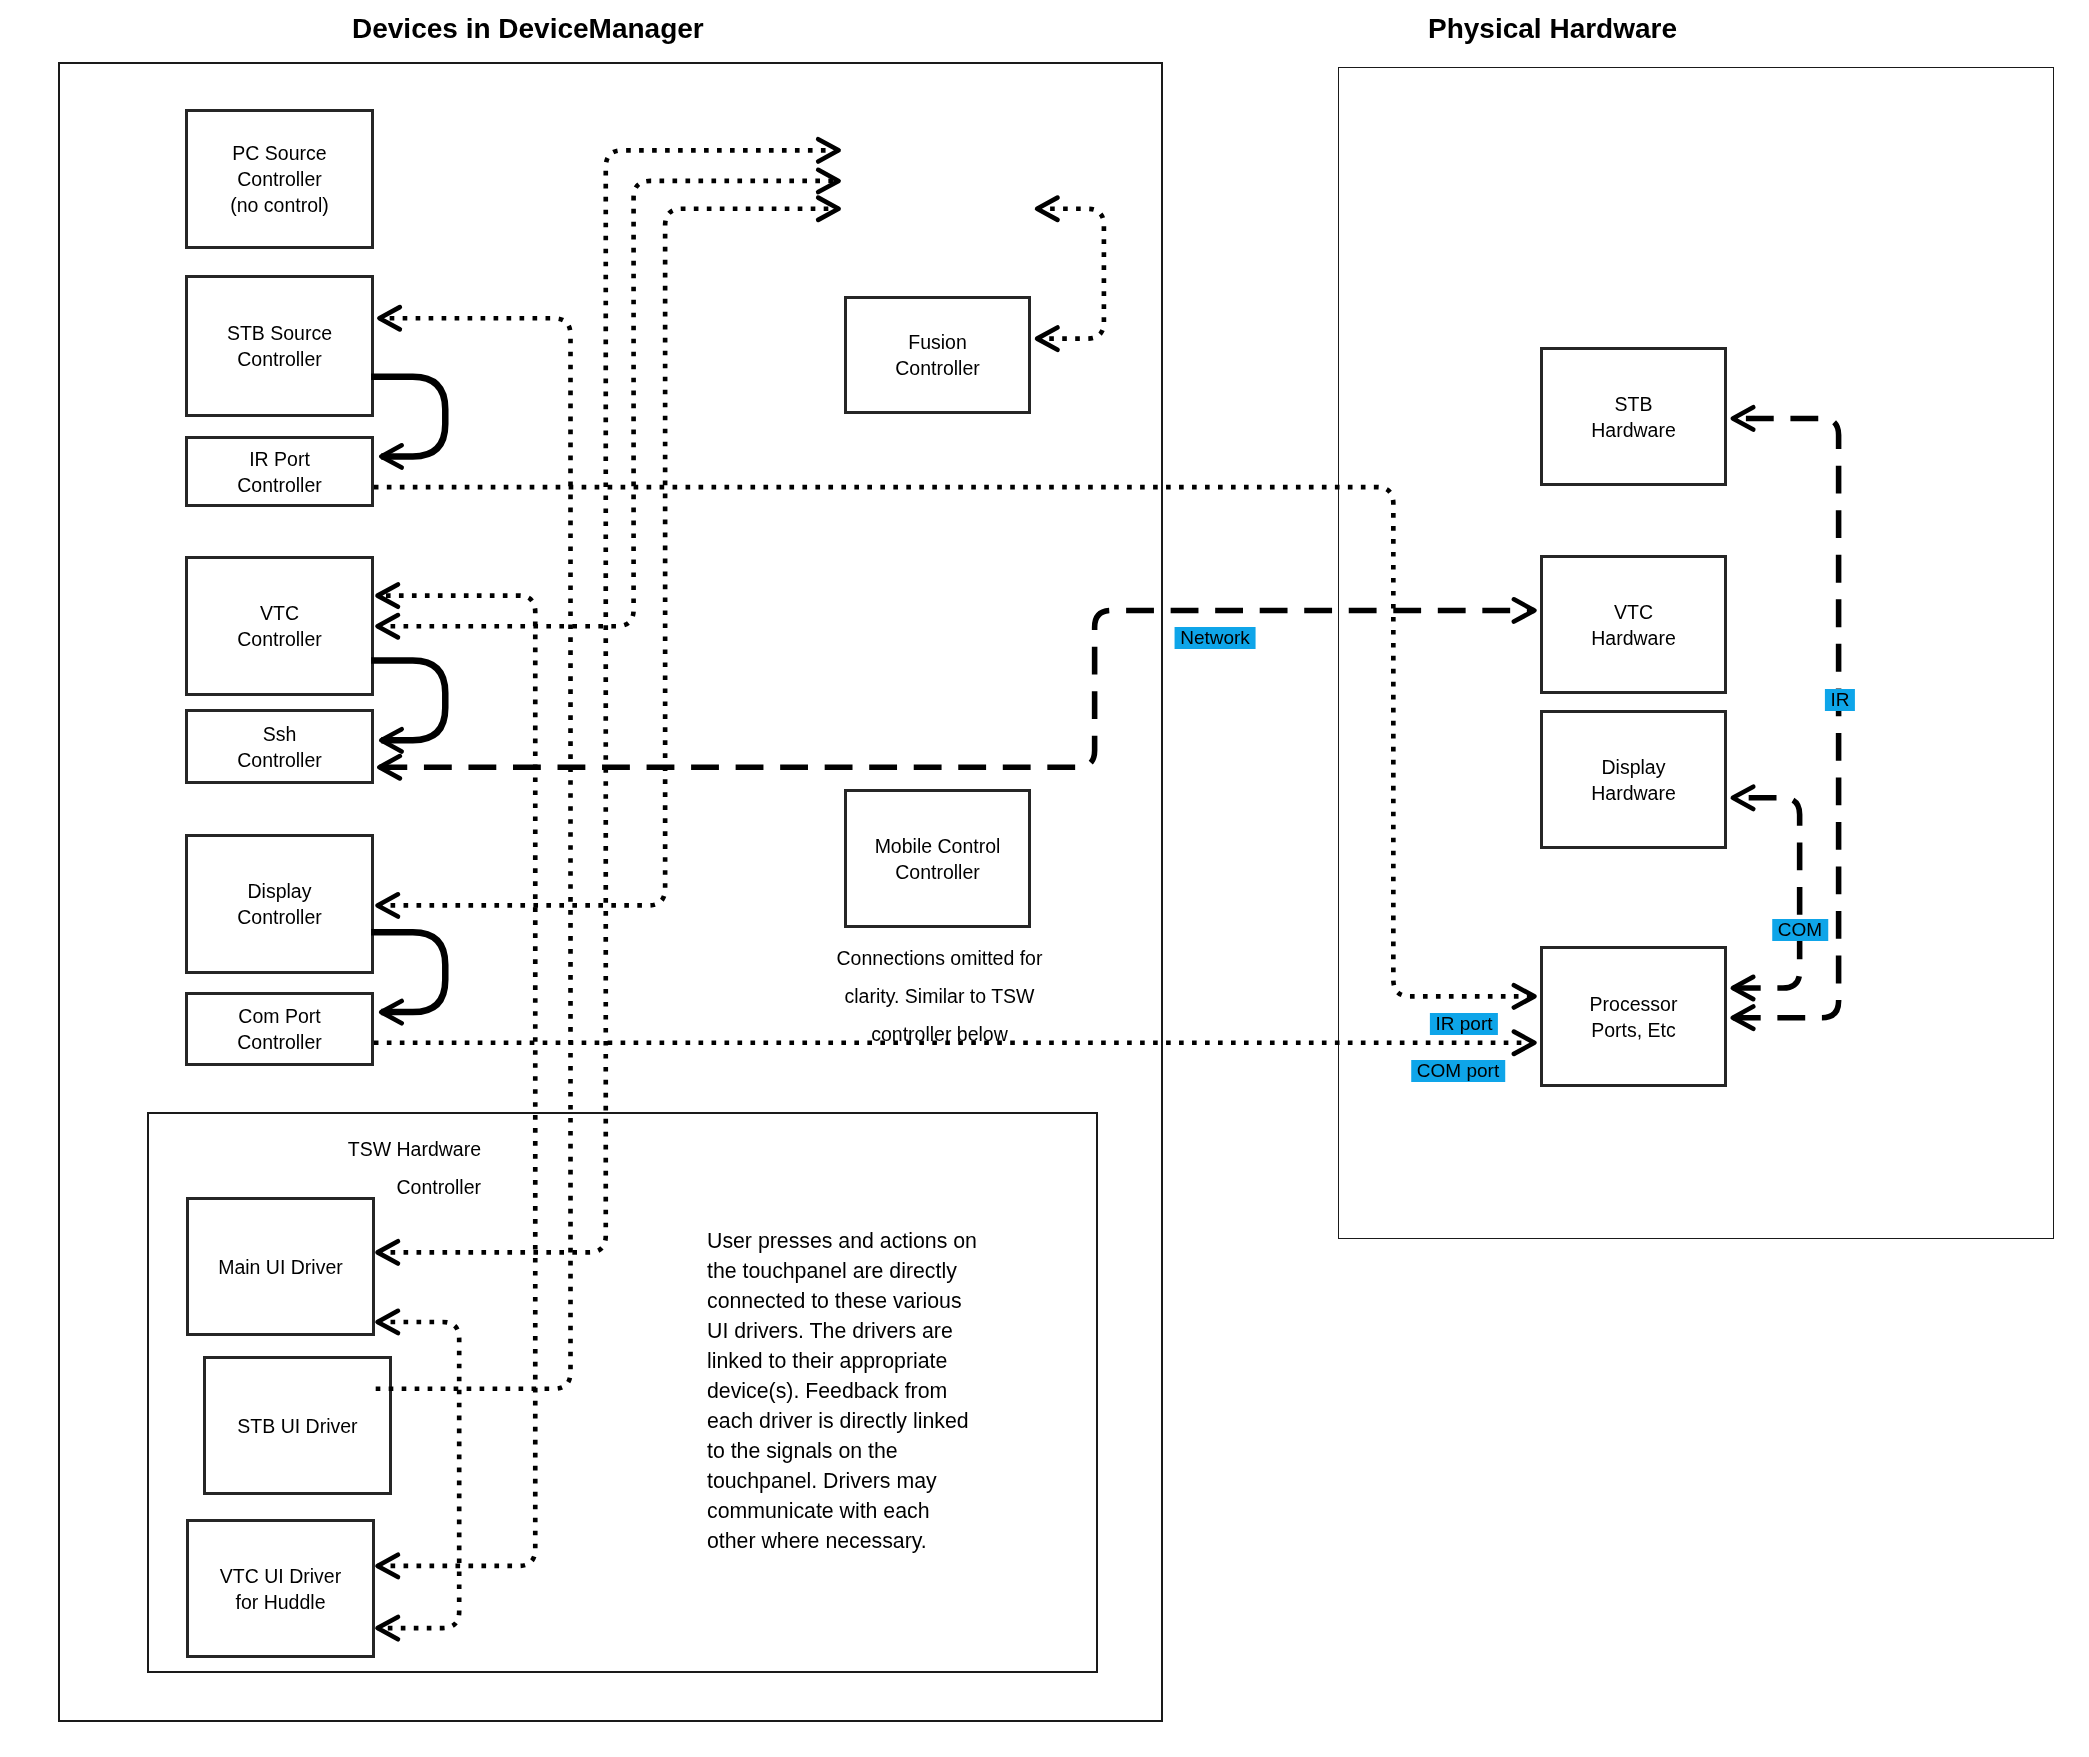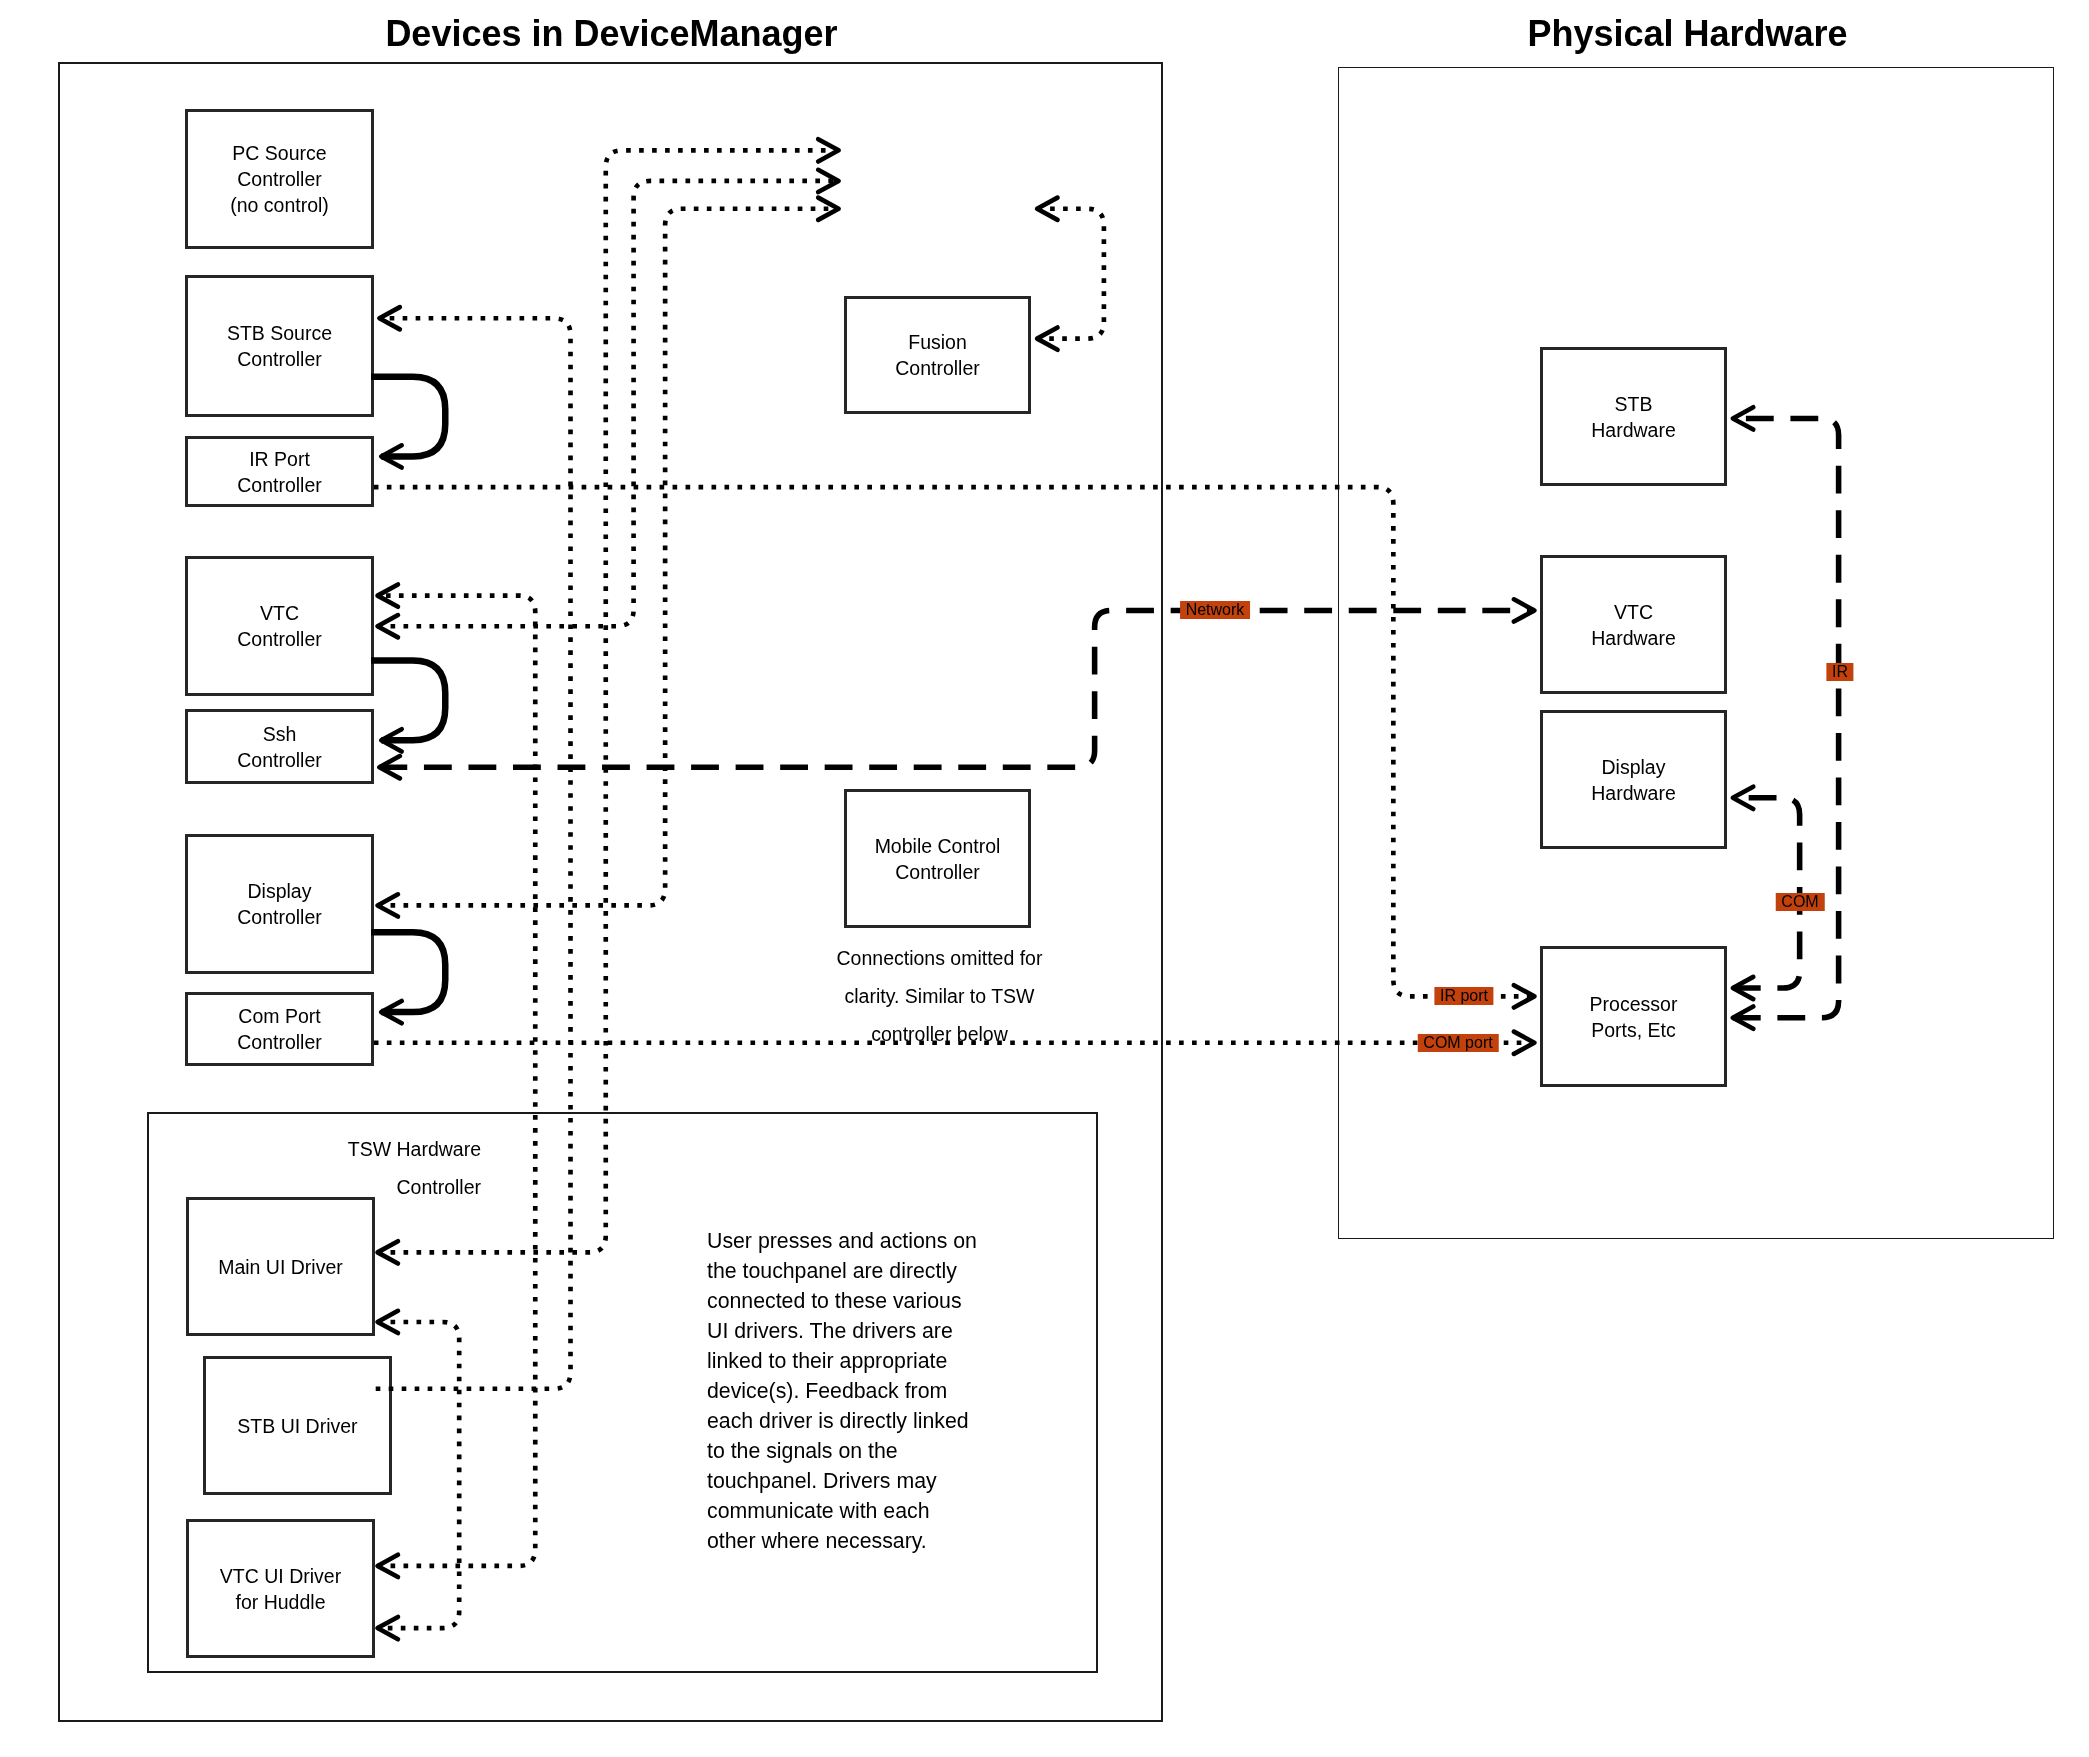--- a/index.html
+++ b/index.html
@@ -6,22 +6,22 @@
   .stage{
     position:relative;
     width:2090px;height:1758px;
     background:#ffffff;
     font-family:"Liberation Sans", sans-serif;
     color:#000;
     overflow:hidden;
   }
   .title{
     position:absolute;
-    font-size:36px;font-weight:bold;
-    text-align:center;
+    font-size:28px;font-weight:bold;
+    text-align:left;
     white-space:pre-line;
   }
   .container{
     position:absolute;
     border:2.8px solid #1a1a1a;
     background:transparent;
   }
   .container.thin{border-width:1.9px;}
   .box{
     position:absolute;
@@ -47,25 +47,26 @@
     text-align:center;
   }
   svg.wires{
     position:absolute;left:0;top:0;
     z-index:3;
     pointer-events:none;
   }
   .wire-label{
     position:absolute;
     transform:translate(-50%,-50%);
-    background:#c2410c;
+    background:#0ea5e9;
     padding:0 5.6px;
-    font-size:16px;
+    font-size:19px;
     z-index:4;
     white-space:nowrap;
+    margin-top:28px;
   }
 </style>
 </head>
 <body>
 
 <div class="stage">
 
   <div class="title" style="left:352px;top:13px;width:519px;">Devices in DeviceManager</div>
   <div class="title" style="left:1428px;top:13px;width:519px;">Physical Hardware</div>
 

